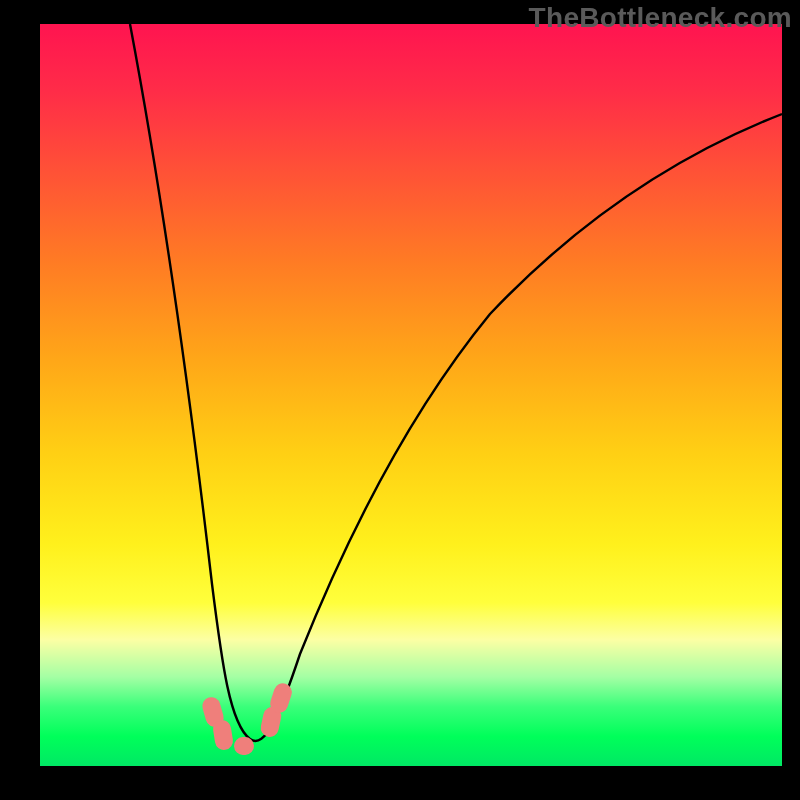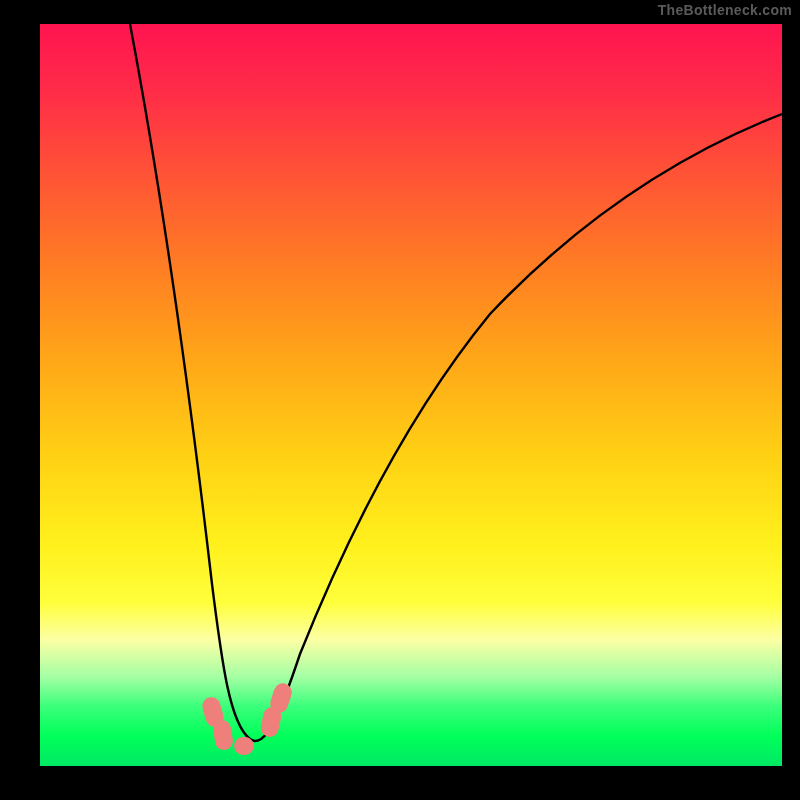--- a/index.html
+++ b/index.html
@@ -30,21 +30,21 @@
       #3aff7a 92%,
       #00ff5a 96%,
       #00e864 100%
     );
   }
   .attribution {
     position: absolute;
     top: 2px;
     right: 8px;
     font-family: Arial, Helvetica, sans-serif;
-    font-size: 14px;
+    font-size: 28px;
     font-weight: 600;
     color: #5a5a5a;
     letter-spacing: 0.3px;
   }
   svg.curve {
     position: absolute;
     left: 0;
     top: 0;
     width: 742px;
     height: 742px;

